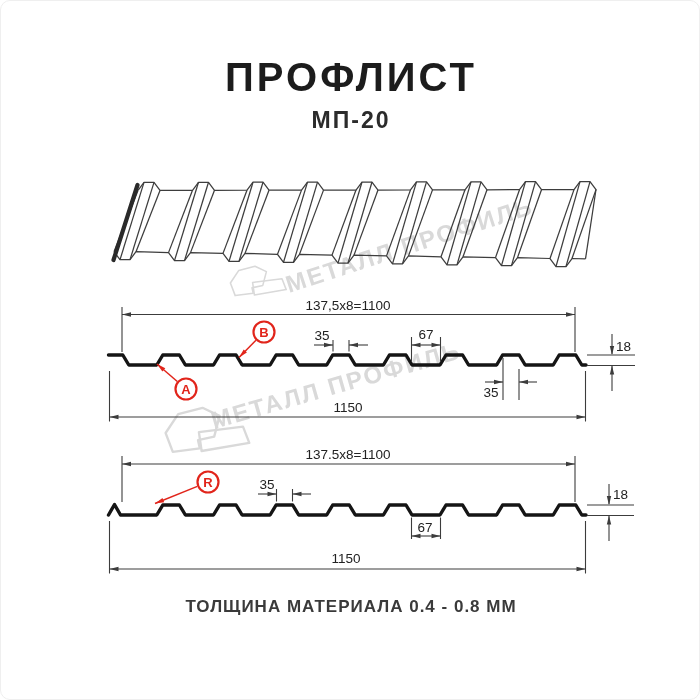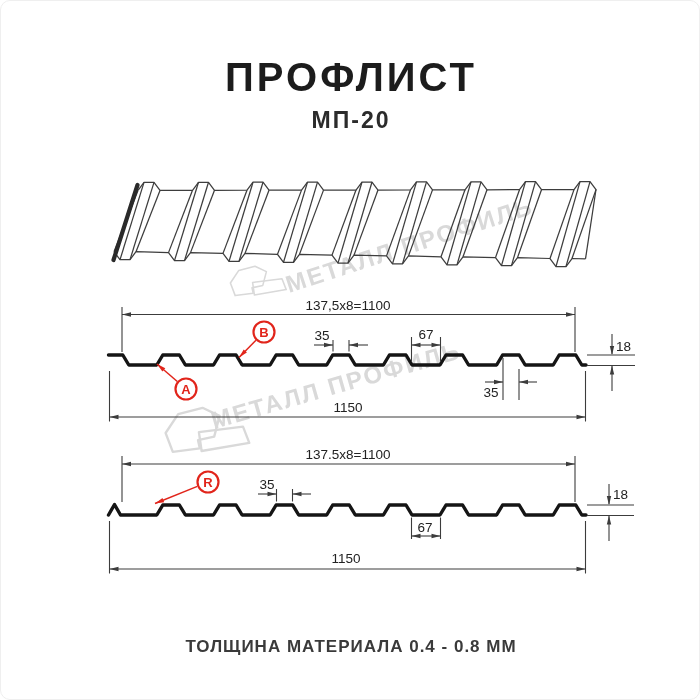--- a/index.html
+++ b/index.html
@@ -13,21 +13,21 @@
   }
   .header{position:absolute;top:54px;left:0;width:700px;text-align:center;}
   .title{
     font-size:40px;font-weight:bold;letter-spacing:3px;color:#1c1c1c;
     font-family:"Liberation Sans", sans-serif;
   }
   .subtitle{
     margin-top:7px;font-size:23px;font-weight:bold;letter-spacing:2px;color:#2b2b2b;
   }
   .footer{
-    position:absolute;top:636px;left:0;width:700px;text-align:center;
+    position:absolute;top:596px;left:0;width:700px;text-align:center;
     font-size:17px;font-weight:bold;letter-spacing:1px;color:#3a3a3a;
   }
   svg{position:absolute;left:0;top:0;}
   
   .wm-text{font-family:"Liberation Sans", sans-serif;font-size:24px;font-weight:bold;
     fill:var(--wm);letter-spacing:2px;}
   .wm-logo{stroke:var(--wm);stroke-width:2.6;fill:none;stroke-linejoin:round;}
   #g3d line, #g3d path{stroke:#3d3d3d;stroke-width:1.25;fill:none;stroke-linejoin:round;}
   #g3d .cut{stroke:#2a2a2a;stroke-width:4.2;stroke-linecap:round;}
   #gProf path{stroke:var(--profile);stroke-width:3.4;fill:none;stroke-linejoin:round;stroke-linecap:round;}

